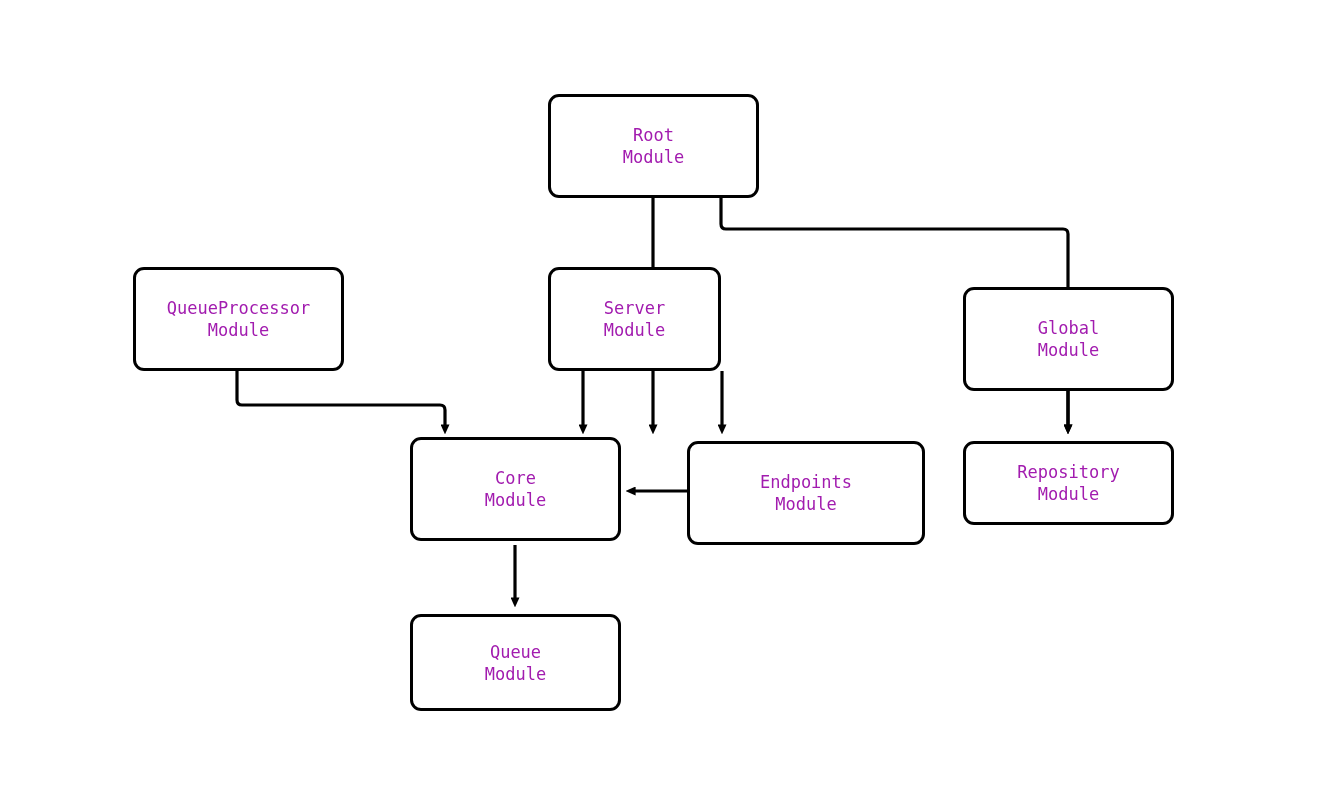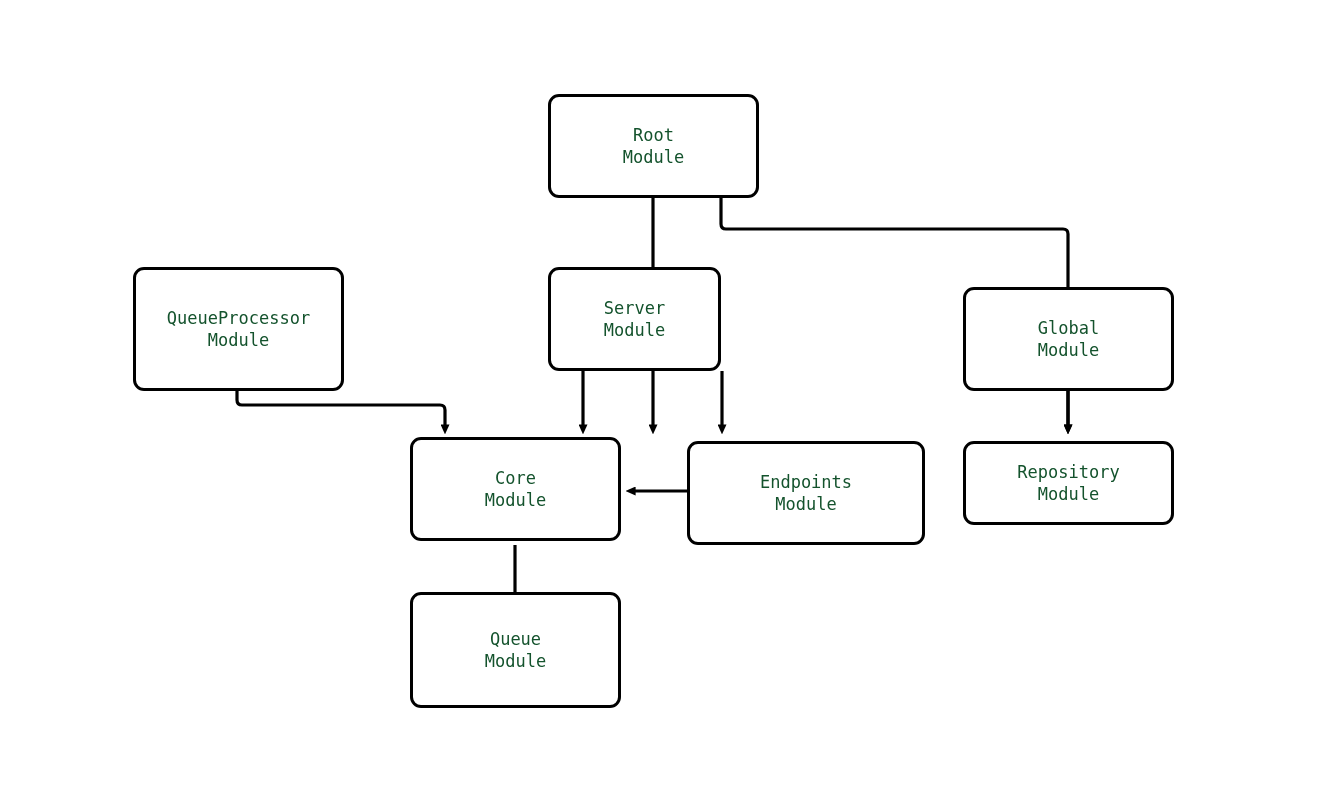--- a/index.html
+++ b/index.html
@@ -32,21 +32,21 @@
     display: flex;
     flex-direction: column;
     align-items: center;
     justify-content: center;
     z-index: 2;
   }
   .node-label {
     font-family: "DejaVu Sans Mono", "Liberation Mono", monospace;
     font-size: 17px;
     line-height: 22px;
-    color: #14532d;
+    color: #a21caf;
     text-align: center;
     white-space: pre;
     letter-spacing: 0px;
   }
 </style>
 </head>
 <body>
 
 <div id="canvas">
 
@@ -72,21 +72,21 @@
     <path d="M515,545 L515,598" fill="none" stroke="#000000" stroke-width="3.2" marker-end="url(#arrowhead)"></path>
 
     <path d="M1068,371 L1068,425" fill="none" stroke="#000000" stroke-width="3.2" marker-end="url(#arrowhead)"></path>
   </svg>
 
   <div class="node" style="left:548px; top:94px; width:211px; height:104px;">
     <div class="node-label">Root</div>
     <div class="node-label">Module</div>
   </div>
 
-  <div class="node" style="left:133px; top:267px; width:211px; height:124px;">
+  <div class="node" style="left:133px; top:267px; width:211px; height:104px;">
     <div class="node-label">QueueProcessor</div>
     <div class="node-label">Module</div>
   </div>
 
   <div class="node" style="left:548px; top:267px; width:173px; height:104px;">
     <div class="node-label">Server</div>
     <div class="node-label">Module</div>
   </div>
 
   <div class="node" style="left:963px; top:267px; width:211px; height:104px;margin-top:20px;">
@@ -102,18 +102,18 @@
   <div class="node" style="left:687px; top:441px; width:238px; height:104px;">
     <div class="node-label">Endpoints</div>
     <div class="node-label">Module</div>
   </div>
 
   <div class="node" style="left:963px; top:441px; width:211px; height:84px;">
     <div class="node-label">Repository</div>
     <div class="node-label">Module</div>
   </div>
 
-  <div class="node" style="left:410px; top:592px; width:211px; height:116px;">
+  <div class="node" style="left:410px; top:614px; width:211px; height:97px;">
     <div class="node-label">Queue</div>
     <div class="node-label">Module</div>
   </div>
 
 </div>
 
 </body></html>

